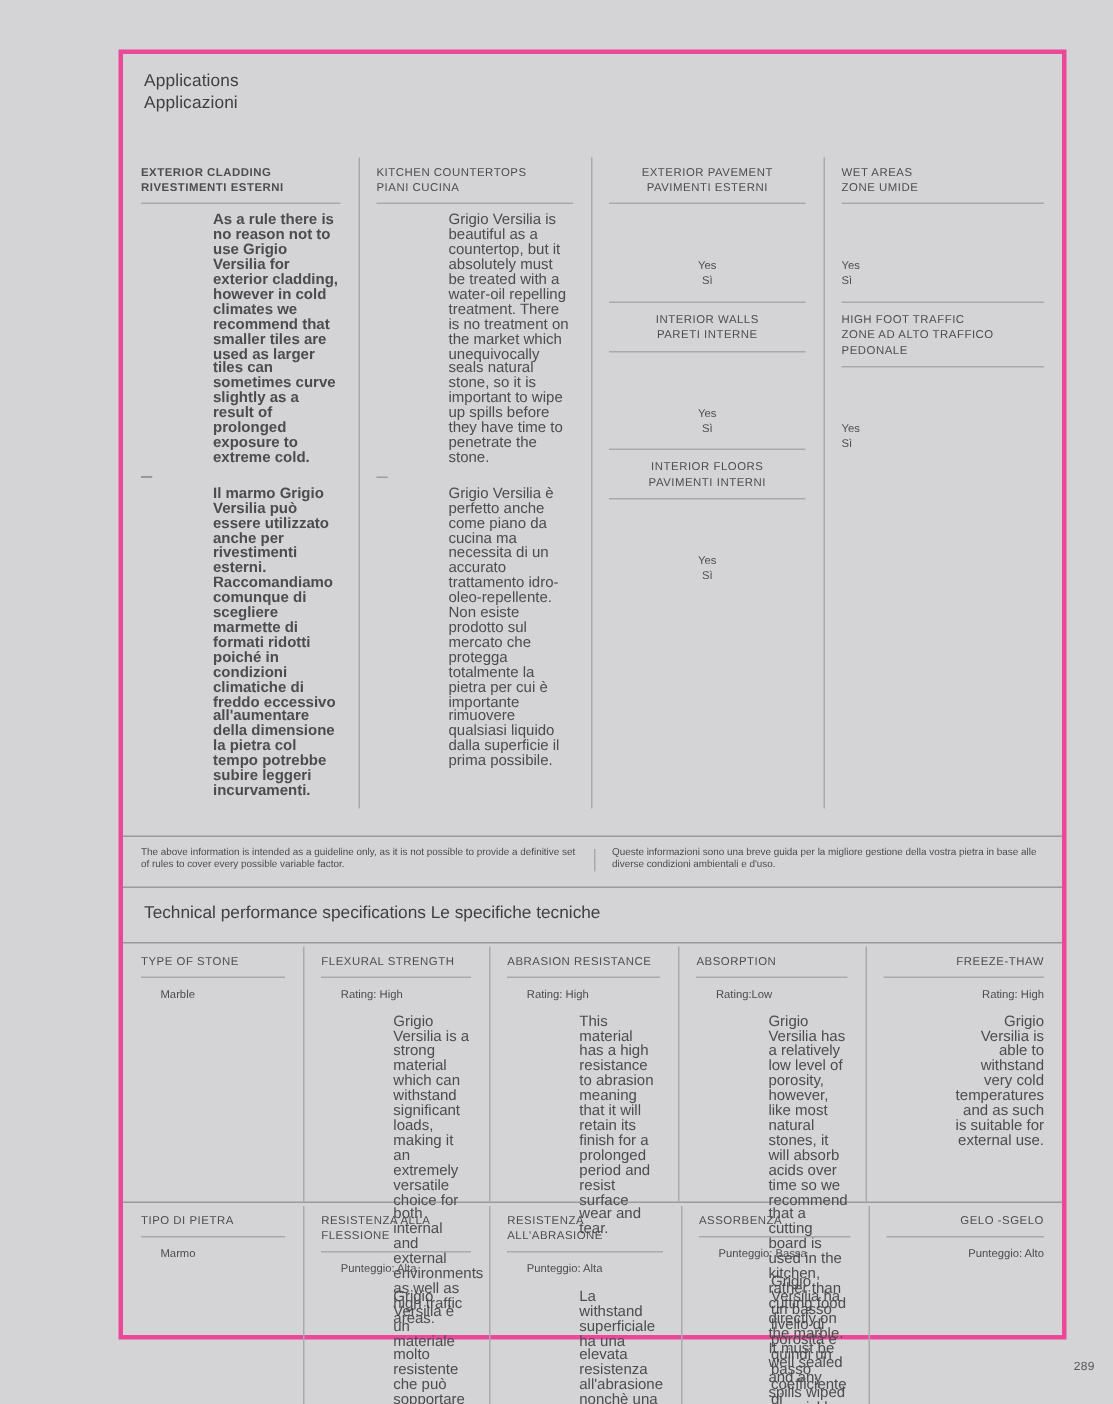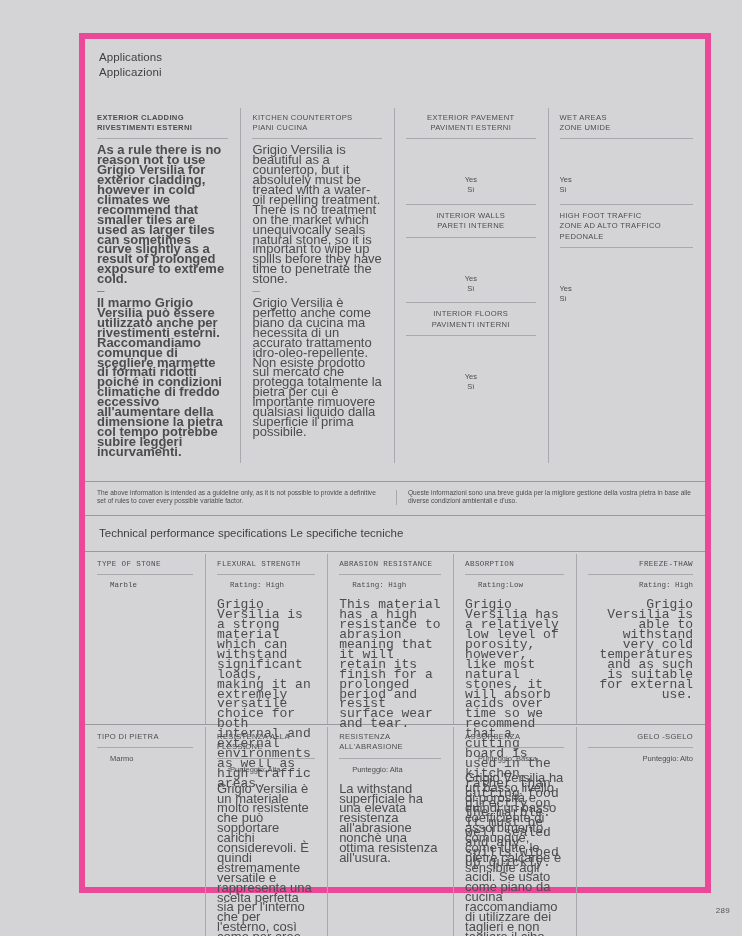--- a/index.html
+++ b/index.html
@@ -14,21 +14,21 @@
     color: #4a4a4c;
     position: relative;
     overflow: hidden;
   }
   .page-frame {
     position: absolute;
     left: 79px;
     top: 33px;
     width: 632px;
     height: 860px;
-    border: 6px solid #ec4899;
+    border: 3px solid #ec4899;
     box-sizing: border-box;
   }
   .section-title {
     padding: 11px 14px 0 14px;
     font-size: 11.5px;
     line-height: 14.5px;
     color: #3f3f41;
     letter-spacing: 0.1px;
   }
   .section-title .l2 { display:block; }
@@ -73,24 +73,25 @@
     color: #4d4d4f;
     text-transform: uppercase;
     white-space: pre-line;
   }
   .hdr-rule {
     height: 1px;
     background: #a9a9ad;
     margin: 5px 0 6px 0;
   }
   .body-txt {
-    font-size: 13px;
+    font-size: 10px;
     line-height: 9.9px;
     color: #4c4c4e;
     white-space: pre-line;
+    margin-left: 48px;
   }
   .dash {
     font-size: 7.5px;
     line-height: 8px;
     color: #6d6d70;
     margin: 3px 0 3px 0;
   }
   .yes {
     font-size: 7.5px;
     line-height: 9.9px;
@@ -150,21 +151,21 @@
   .t4 { width: 125px; }
   .t5 { width: 131px; text-align: right; }
 
   .rating {
     font-size: 7.5px;
     line-height: 9.9px;
     color: #4c4c4e;
     margin-bottom: 9px;
     padding-left: 13px;
   }
-  .tech-row-en { height: 172px; font-family: Liberation Mono, monospace; }
+  .tech-row-en { height: 172px; }
   .tech-row-it { height: 300px; }
 
   .page-num {
     position: absolute;
     right: 12px;
     bottom: 21px;
     font-size: 8px;
     color: #55555a;
     letter-spacing: 0.3px;
     text-align: center;

